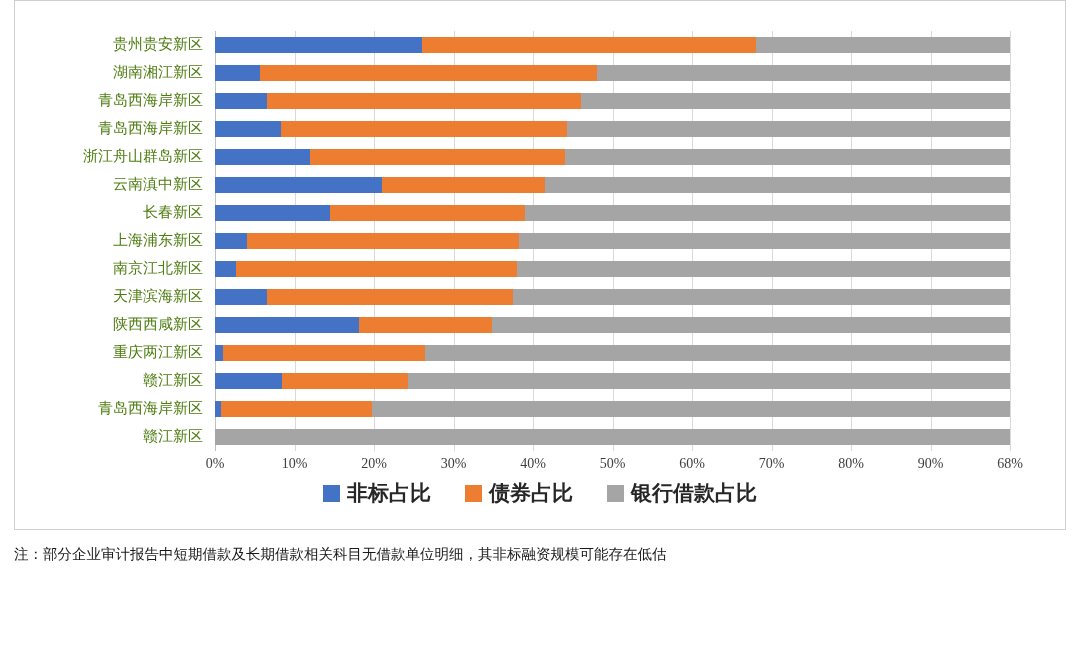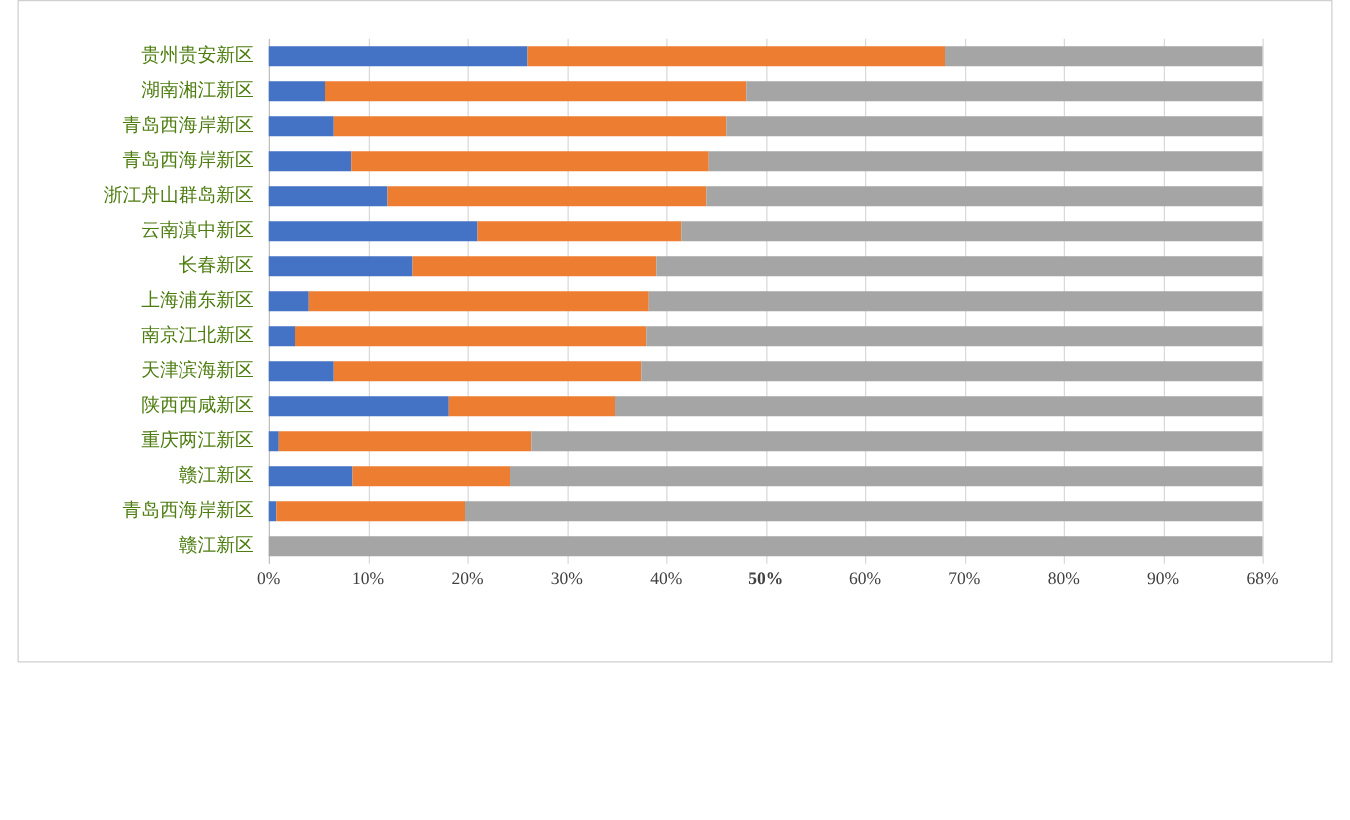--- a/index.html
+++ b/index.html
@@ -260,27 +260,42 @@
           </div>
         </div>
     </div>
 
     <div class="x-labels">
         <div class="x-label" style="left: 0%;">0%</div>
         <div class="x-label" style="left: 10%;">10%</div>
         <div class="x-label" style="left: 20%;">20%</div>
         <div class="x-label" style="left: 30%;">30%</div>
         <div class="x-label" style="left: 40%;">40%</div>
-        <div class="x-label" style="left: 50%; font-weight: bold;">50%</div>
+        <div class="x-label" style="left: 50%;">50%</div>
         <div class="x-label" style="left: 60%; font-family: Liberation Serif, serif;">60%</div>
         <div class="x-label" style="left: 70%;">70%</div>
         <div class="x-label" style="left: 80%;">80%</div>
         <div class="x-label" style="left: 90%;">90%</div>
         <div class="x-label" style="left: 100%;">68%</div>
       </div>
 
+    <div class="legend">
+        <div class="legend-item">
+          <span class="legend-swatch" style="background: rgb(68, 114, 196);"></span>
+          <span class="legend-text">非标占比</span>
+        </div>
+        <div class="legend-item">
+          <span class="legend-swatch" style="background: rgb(237, 125, 49);"></span>
+          <span class="legend-text">债券占比</span>
+        </div>
+        <div class="legend-item">
+          <span class="legend-swatch" style="background: rgb(165, 165, 165);"></span>
+          <span class="legend-text">银行借款占比</span>
+        </div>
+      </div>
 
   </div>
 
   <div class="notes">
+    <div class="note-line">注：部分企业审计报告中短期借款及长期借款相关科目无借款单位明细，其非标融资规模可能存在低估</div>
   </div>
 
 </div>
 
 </body></html>

